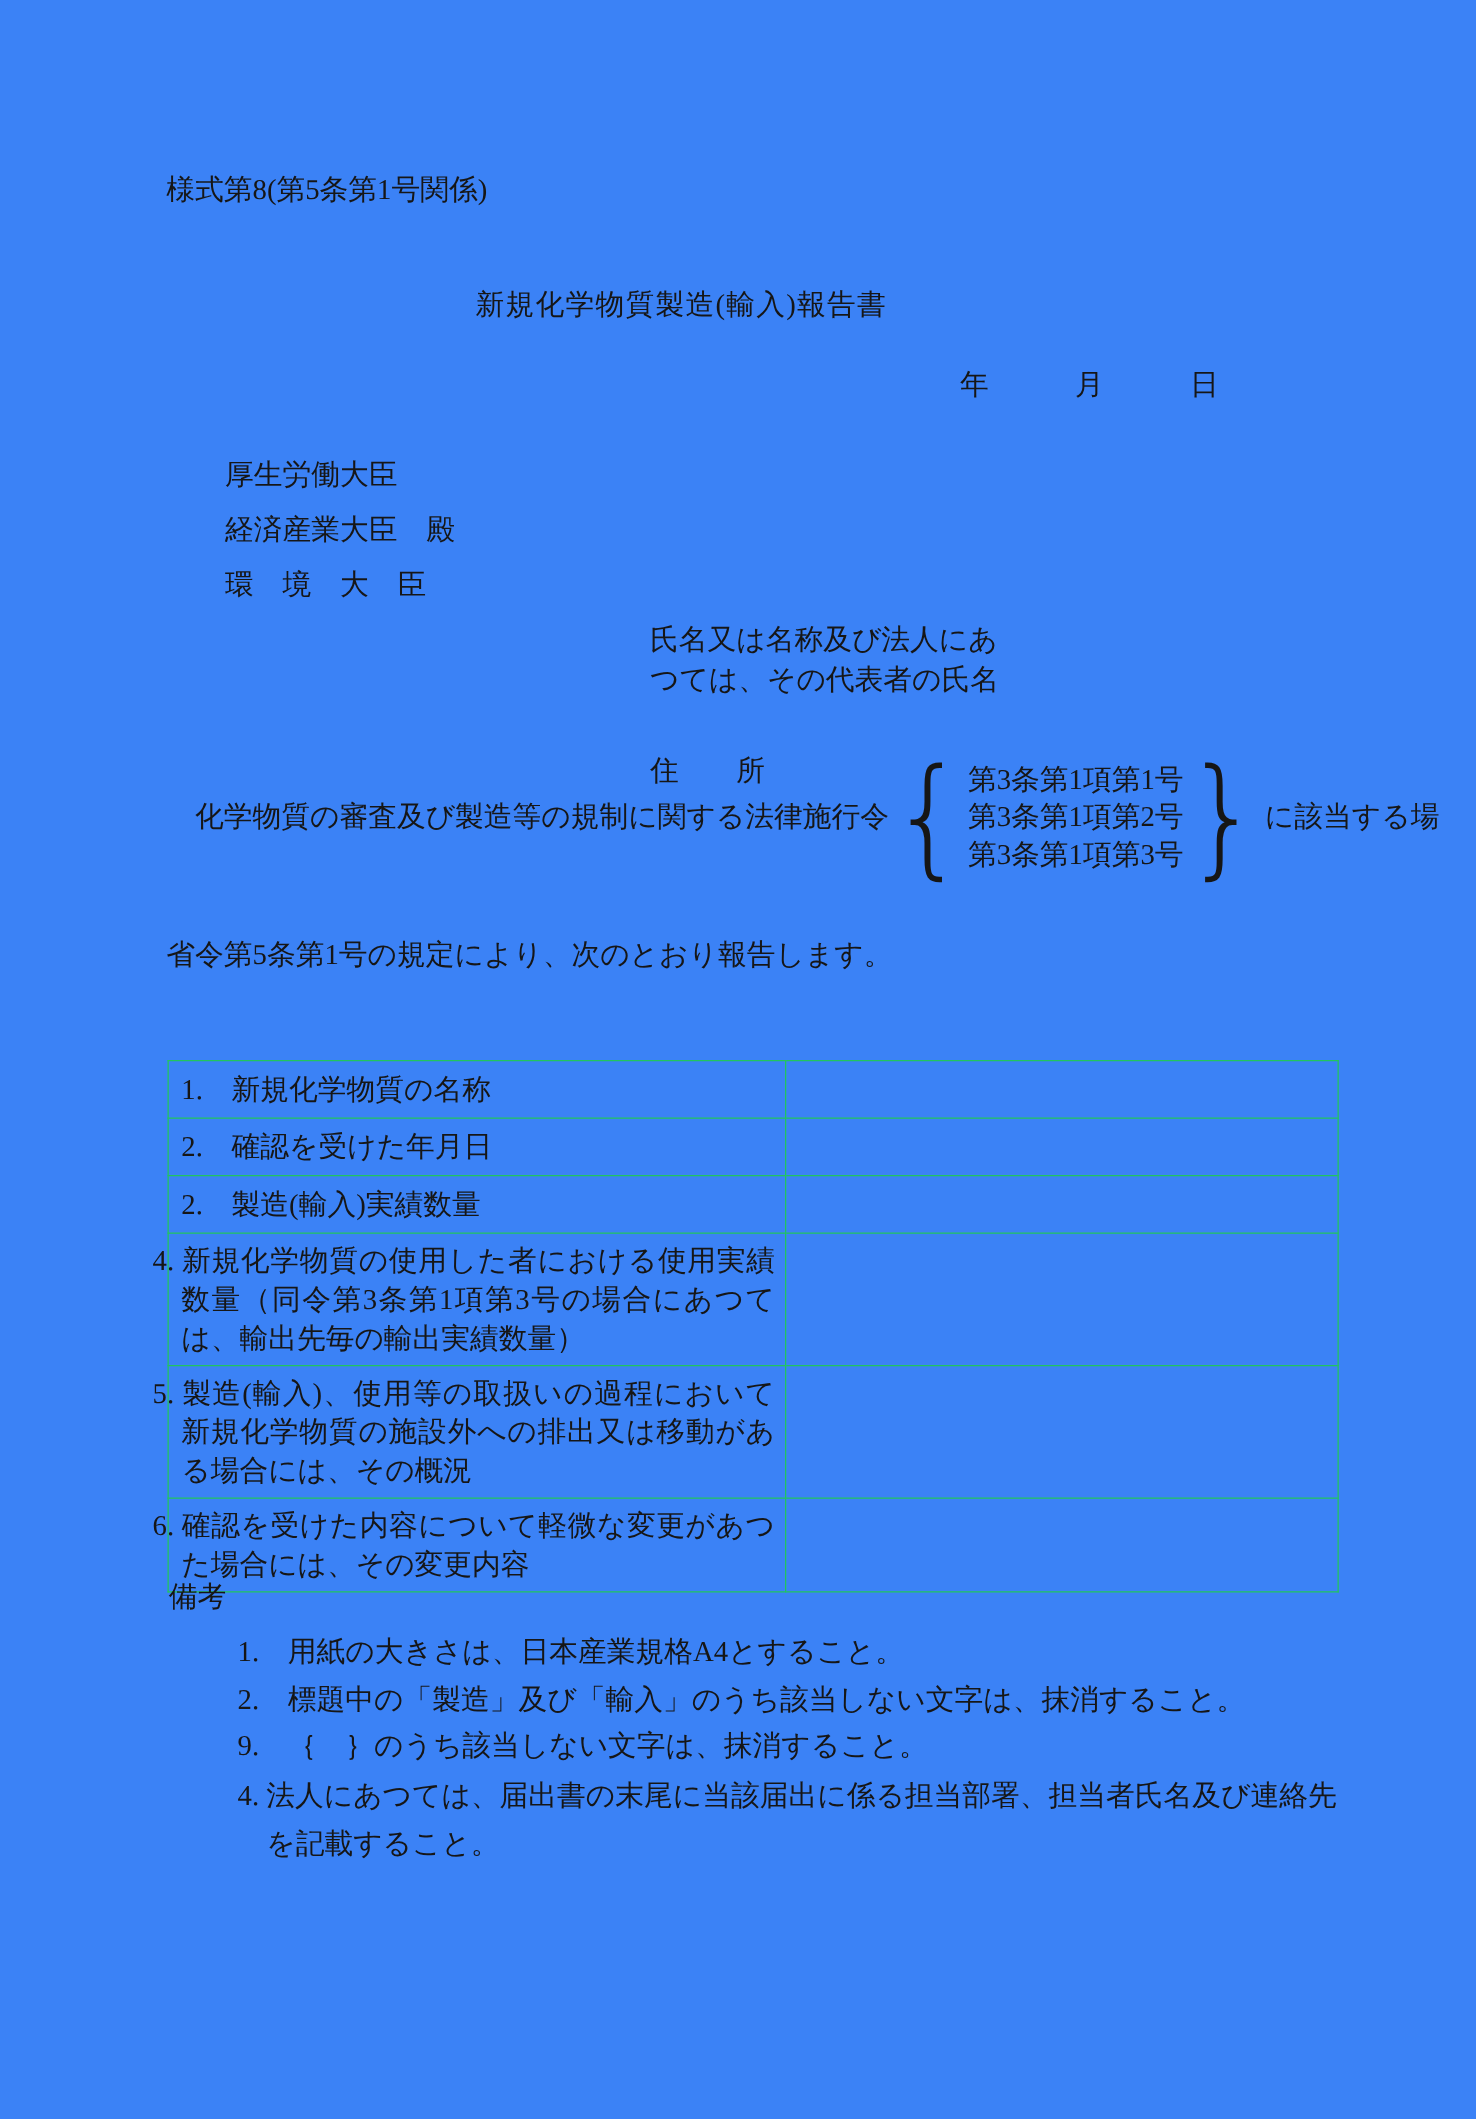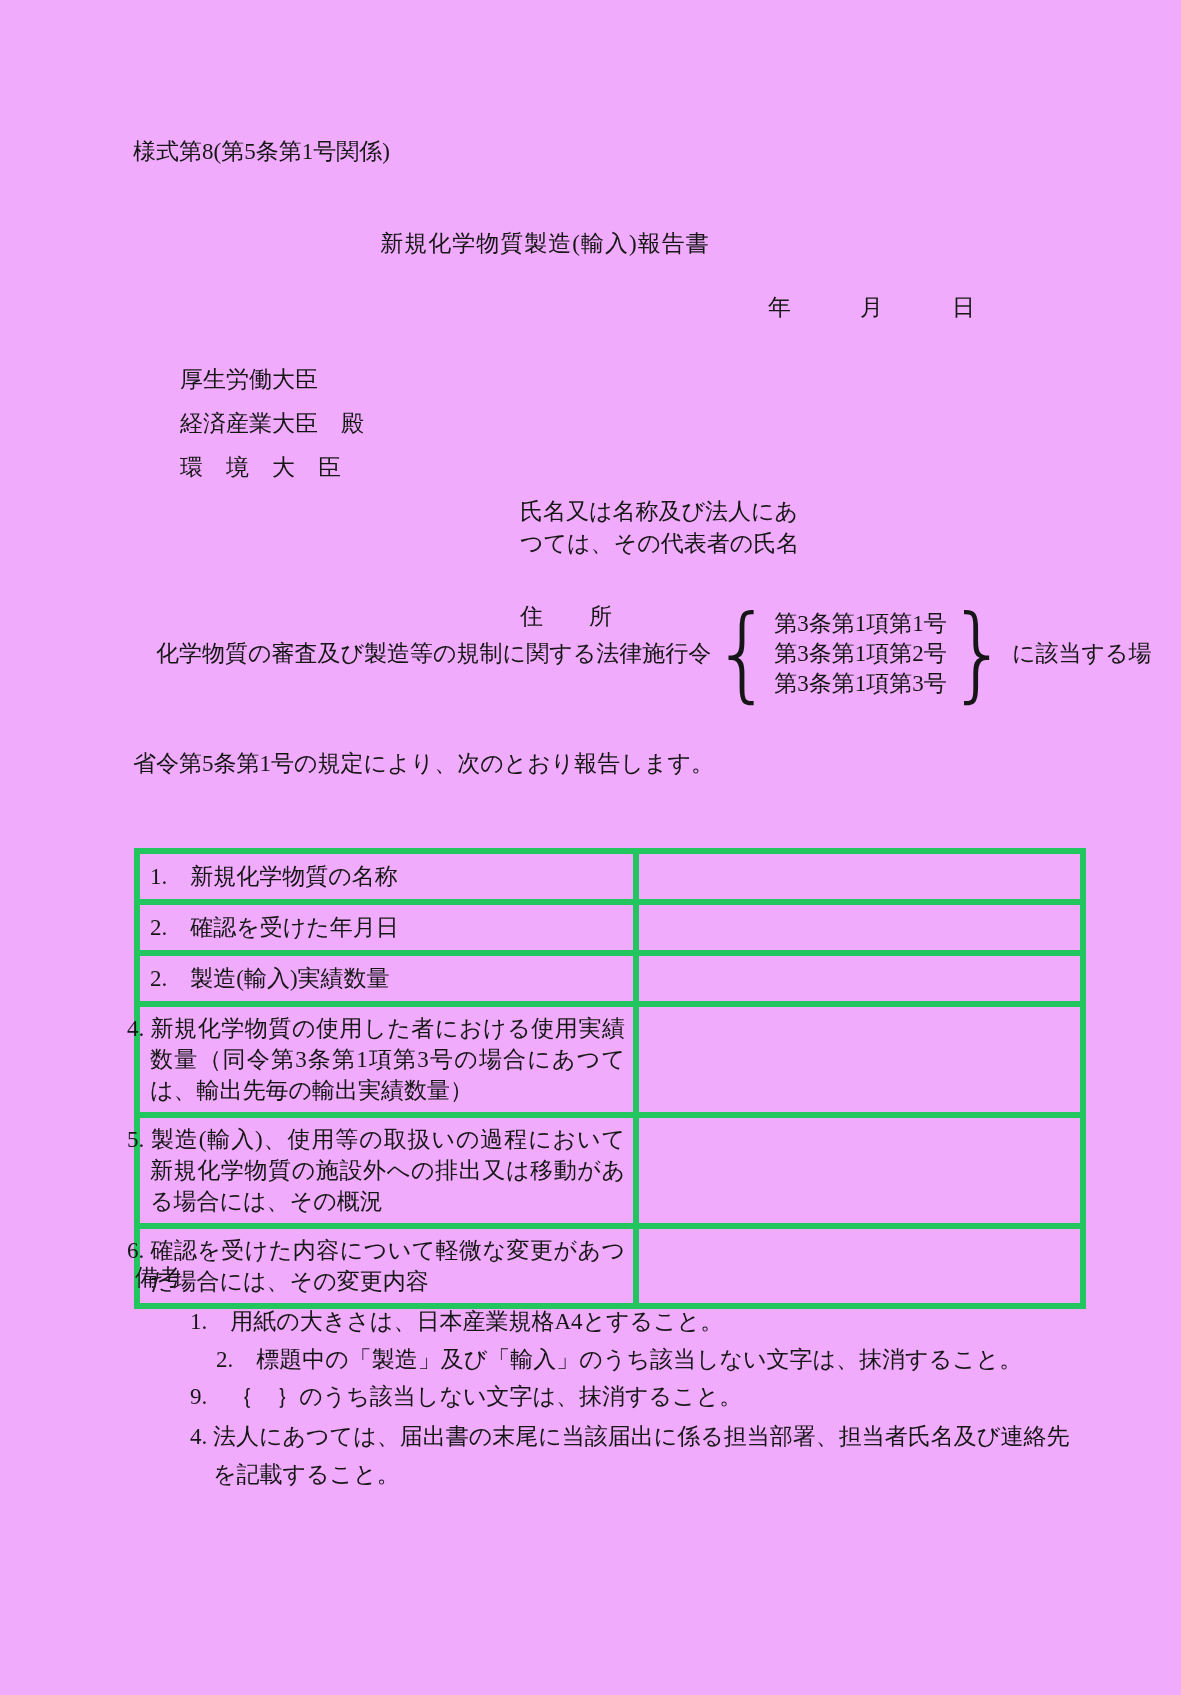--- a/index.html
+++ b/index.html
@@ -1,21 +1,21 @@
 <!DOCTYPE html>
 <html><head>
 <meta charset="utf-8">
 <style>
   html,body { margin:0; padding:0; background:#e9e9e9; }
   .page {
     position: relative;
     width: 1181px;
     height: 1695px;
     margin: 0 auto;
-    background: #f0abfc;
+    background: #3b82f6;
     color: #161616;
     font-family: "Liberation Serif", "DejaVu Serif", serif;
     font-size: 23px;
     overflow: hidden;
   }
   .abs { position: absolute; }
 
   .form-number   { top: 136px; left: 133px; }
   .title         { top: 228px; left: 0; width: 1090px; text-align: center; letter-spacing: 1px; }
   .date-line     { top: 292px; left: 768px; }
@@ -48,35 +48,35 @@
   .body-line-3 { top: 748px; left: 133px; }
 
   table.report {
     position: absolute;
     top: 848px; left: 134px;
     width: 898px;
     border-collapse: collapse;
     table-layout: fixed;
   }
   table.report td {
-    border: 6px solid #22c55e;
+    border: 1px solid #22c55e;
     font-size: 23px;
     line-height: 31px;
     padding: 6px 8px 6px 10px;
     vertical-align: middle;
   }
   td.label-col { width: 475px; }
   td.value-col { width: 423px; }
   tr.single td { height: 33px; }
   td.hang { padding-left: calc(10px + 1em); text-indent: -1em; text-align: justify; }
 
   .remarks-heading { top: 1262px; left: 135px; }
   .remark { left: 190px; width: 860px; padding-left: 1em; text-indent: -1em; }
   .remark-1 { top: 1306px; }
-  .remark-2 { top: 1344px; margin-left: 26px; }
+  .remark-2 { top: 1344px; }
   .remark-3 { top: 1381px; }
   .remark-4 { top: 1418px; line-height: 38px; }
 </style>
 </head>
 <body>
 
 <div class="page">
 
   <div class="abs form-number">様式第8(第5条第1号関係)</div>
 

